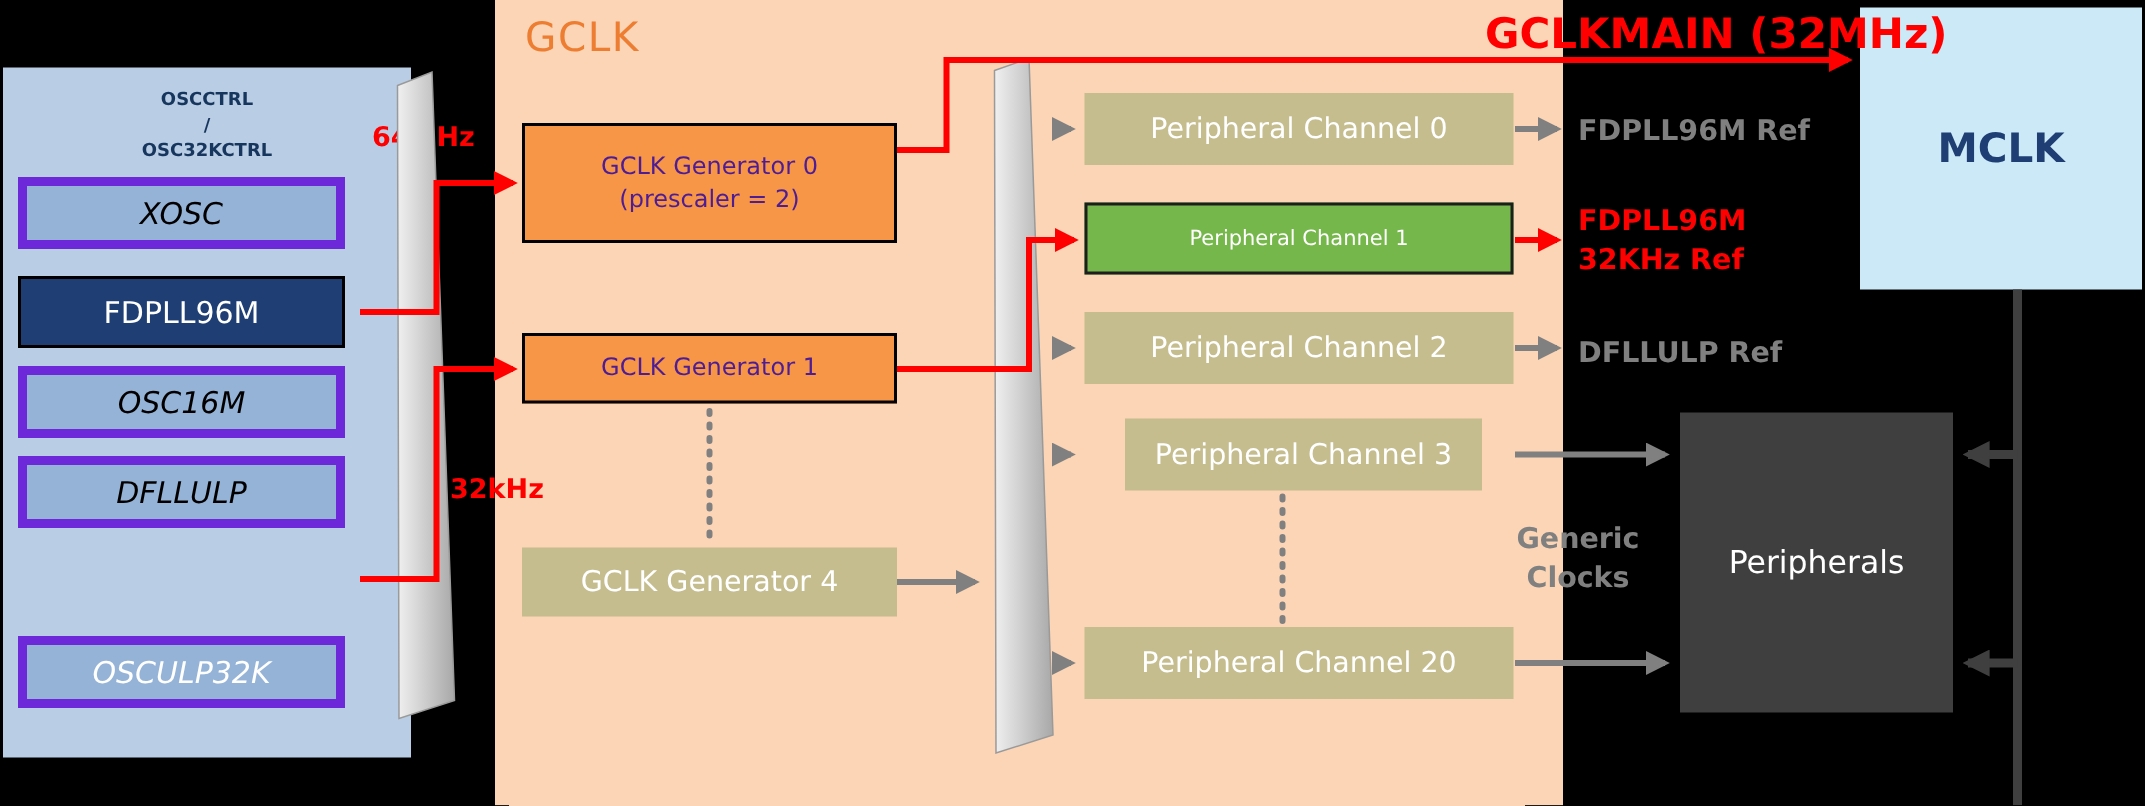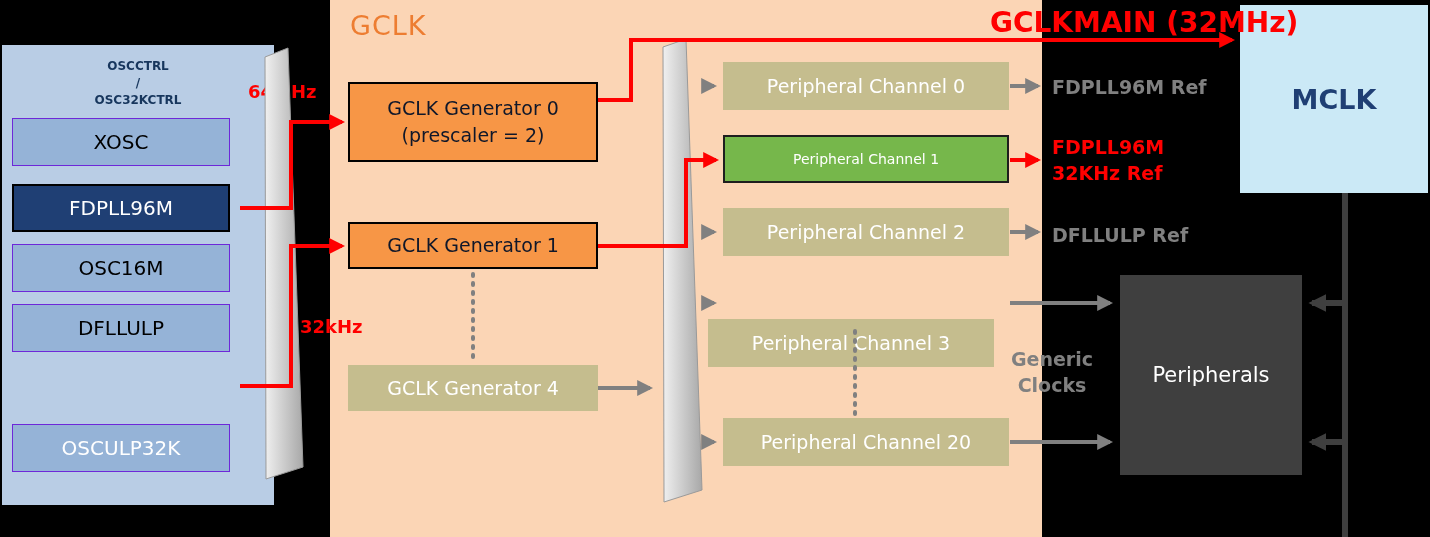--- a/index.html
+++ b/index.html
@@ -6,26 +6,26 @@
   html,body { background:#000; }
   body { font-family:"DejaVu Sans", "Liberation Sans", sans-serif; }
   .canvas { position:relative; width:1430px; height:537px; background:var(--background,#000); overflow:hidden; }
 
   .gclk-panel { position:absolute; left:330px; top:0; width:712px; height:537px; background:var(--gclk-panel-bg,#fbd5b5); }
   .gclk-title { position:absolute; left:20px; top:10px; font-size:27px; font-weight:normal; color:var(--title-orange,#ed7d31); letter-spacing:1px; }
 
   .osc-panel { position:absolute; left:2px; top:45px; width:272px; height:460px; background:var(--osc-panel-bg,#b9cde5); }
   .osc-title { padding-top:13px; text-align:center; font-size:12px; font-weight:bold; color:#17365d; line-height:1.4; }
   .osc-block { position:absolute; left:10px; width:218px; height:48px; display:flex; align-items:center; justify-content:center; font-size:20px; }
-  .osc-light { background:var(--light-block,#95b3d7); border:1px solid #6d28d9; color:#000; }
+  .osc-light { background:var(--light-block,#95b3d7); border:6px solid #6d28d9; color:#000;font-style:italic; }
   .osc-light.white-text { color:#fff; }
   .osc-dark { background:var(--dark-block,#1f3f74); border:2px solid #000; color:#fff; }
 
   .node { position:absolute; display:flex; flex-direction:column; align-items:center; justify-content:center; text-align:center; }
-  .orange { background:var(--orange-block,#f79646); border:2px solid #000; color:#0f172a; font-size:19px; line-height:1.4; }
+  .orange { background:var(--orange-block,#f79646); border:2px solid #000; color:#4c1d95; font-size:16px; line-height:1.4; }
   .khaki  { background:var(--khaki-block,#c5bd8e); color:#fff; font-size:19px; }
   .green  { background:var(--green-block,#76b74b); border:2px solid #1e1e1e; color:#fff; font-size:14px; }
   .mclk { left:1240px; top:5px; width:188px; height:188px; background:var(--mclk-bg,#cbe9f6); color:#1f3f74; font-size:27px; font-weight:bold; }
   .peripherals { left:1120px; top:275px; width:182px; height:200px; background:var(--peripherals-bg,#3f3f3f); color:#fff; font-size:21px; }
 
   .ann { position:absolute; font-weight:bold; font-size:19px; line-height:26px; }
   .ann.gray { color:var(--gray,#808080); }
   .ann.red  { color:var(--red,#ff0000); }
   .ann.small { font-size:18px; }
   .center { text-align:center; }
@@ -65,21 +65,21 @@
   <div class="node orange" style="left:348px; top:82px; width:250px; height:80px;">
     <div>GCLK Generator 0</div>
     <div>(prescaler = 2)</div>
   </div>
   <div class="node orange" style="left:348px; top:222px; width:250px; height:47px;">GCLK Generator 1</div>
   <div class="node khaki" style="left:348px; top:365px; width:250px; height:46px;">GCLK Generator 4</div>
 
   <div class="node khaki" style="left:723px; top:62px;  width:286px; height:48px;">Peripheral Channel 0</div>
   <div class="node green" style="left:723px; top:135px; width:286px; height:48px;">Peripheral Channel 1</div>
   <div class="node khaki" style="left:723px; top:208px; width:286px; height:48px;">Peripheral Channel 2</div>
-  <div class="node khaki" style="left:708px; top:279px; width:286px; height:48px;margin-top:40px;">Peripheral Channel 3</div>
+  <div class="node khaki" style="left:750px; top:279px; width:238px; height:48px;">Peripheral Channel 3</div>
   <div class="node khaki" style="left:723px; top:418px; width:286px; height:48px;">Peripheral Channel 20</div>
 
   <div class="node mclk">MCLK</div>
   <div class="node peripherals">Peripherals</div>
 
   <div class="ann red small" style="left:248px; top:79px;">64MHz</div>
   <div class="ann red small" style="left:300px; top:314px;">32kHz</div>
   <div class="ann red" style="left:990px; top:10px; font-size:28px;">GCLKMAIN (32MHz)</div>
   <div class="ann gray" style="left:1052px; top:74px;">FDPLL96M Ref</div>
   <div class="ann red" style="left:1052px; top:134px;">

